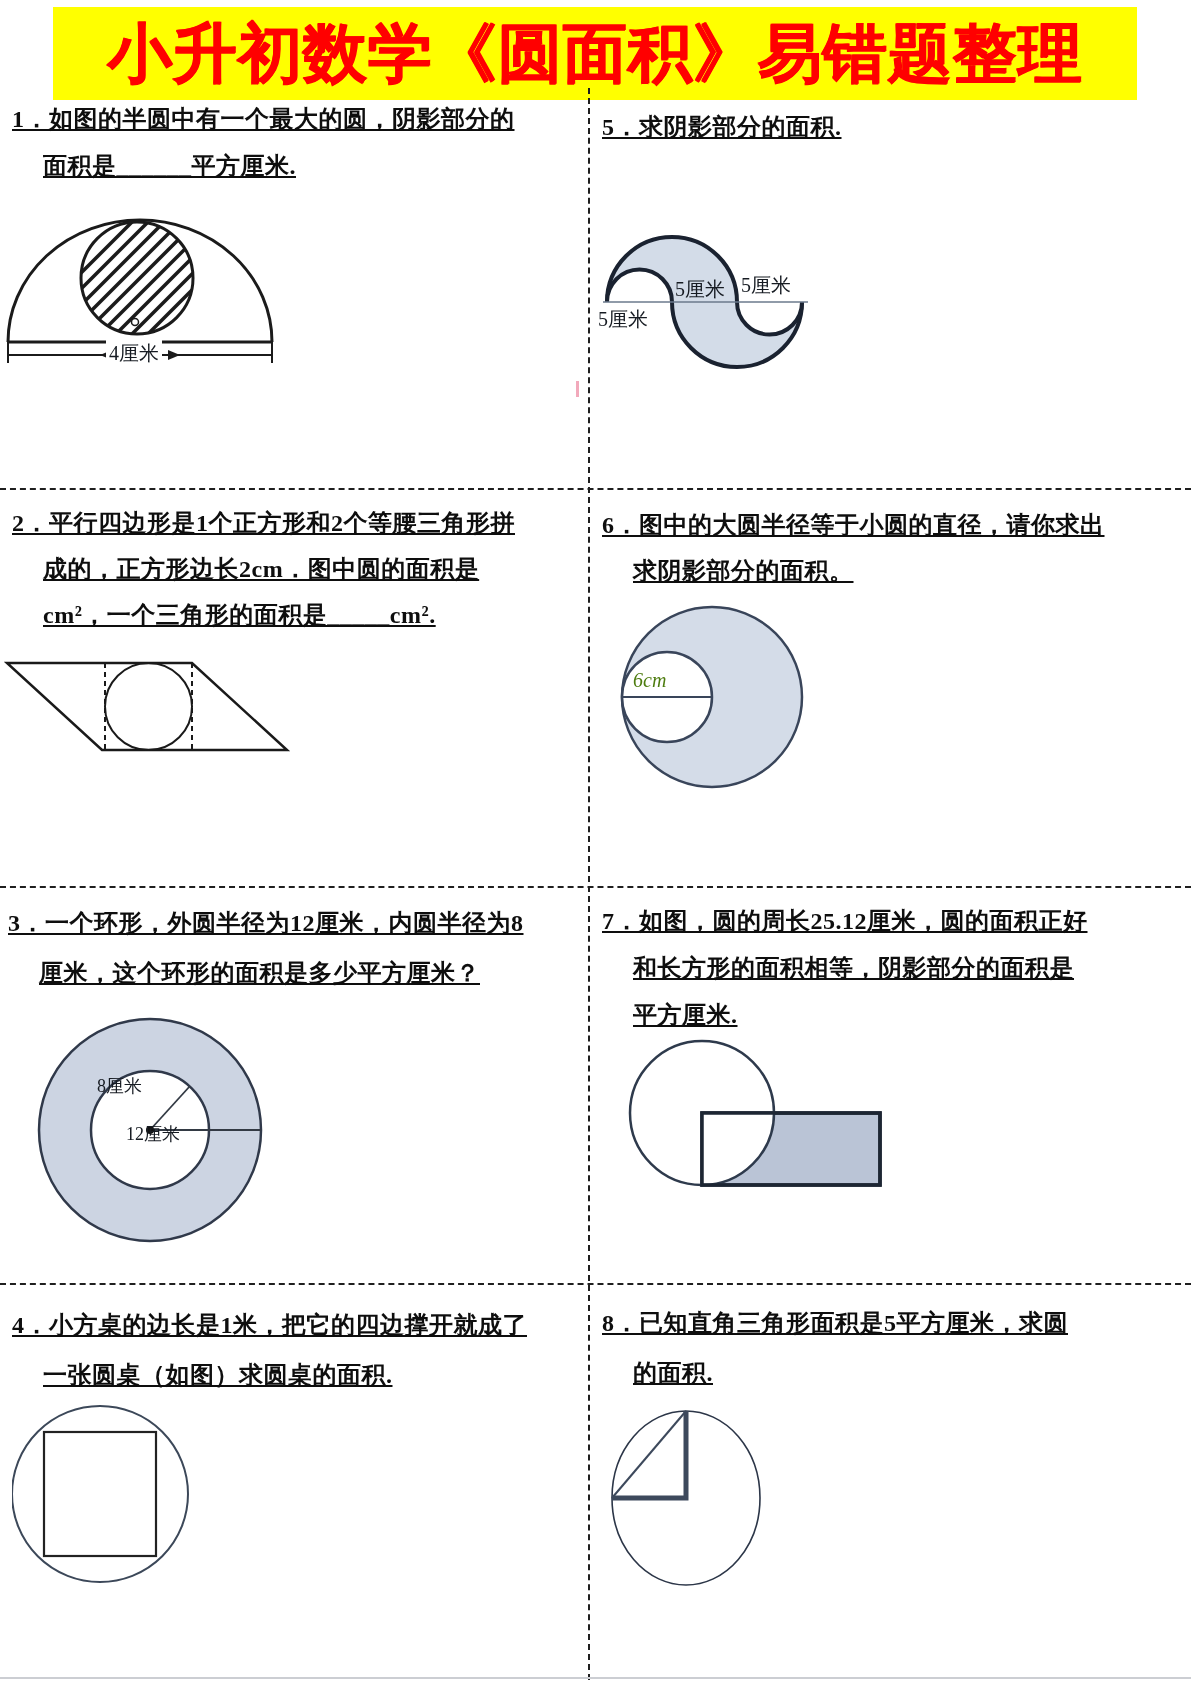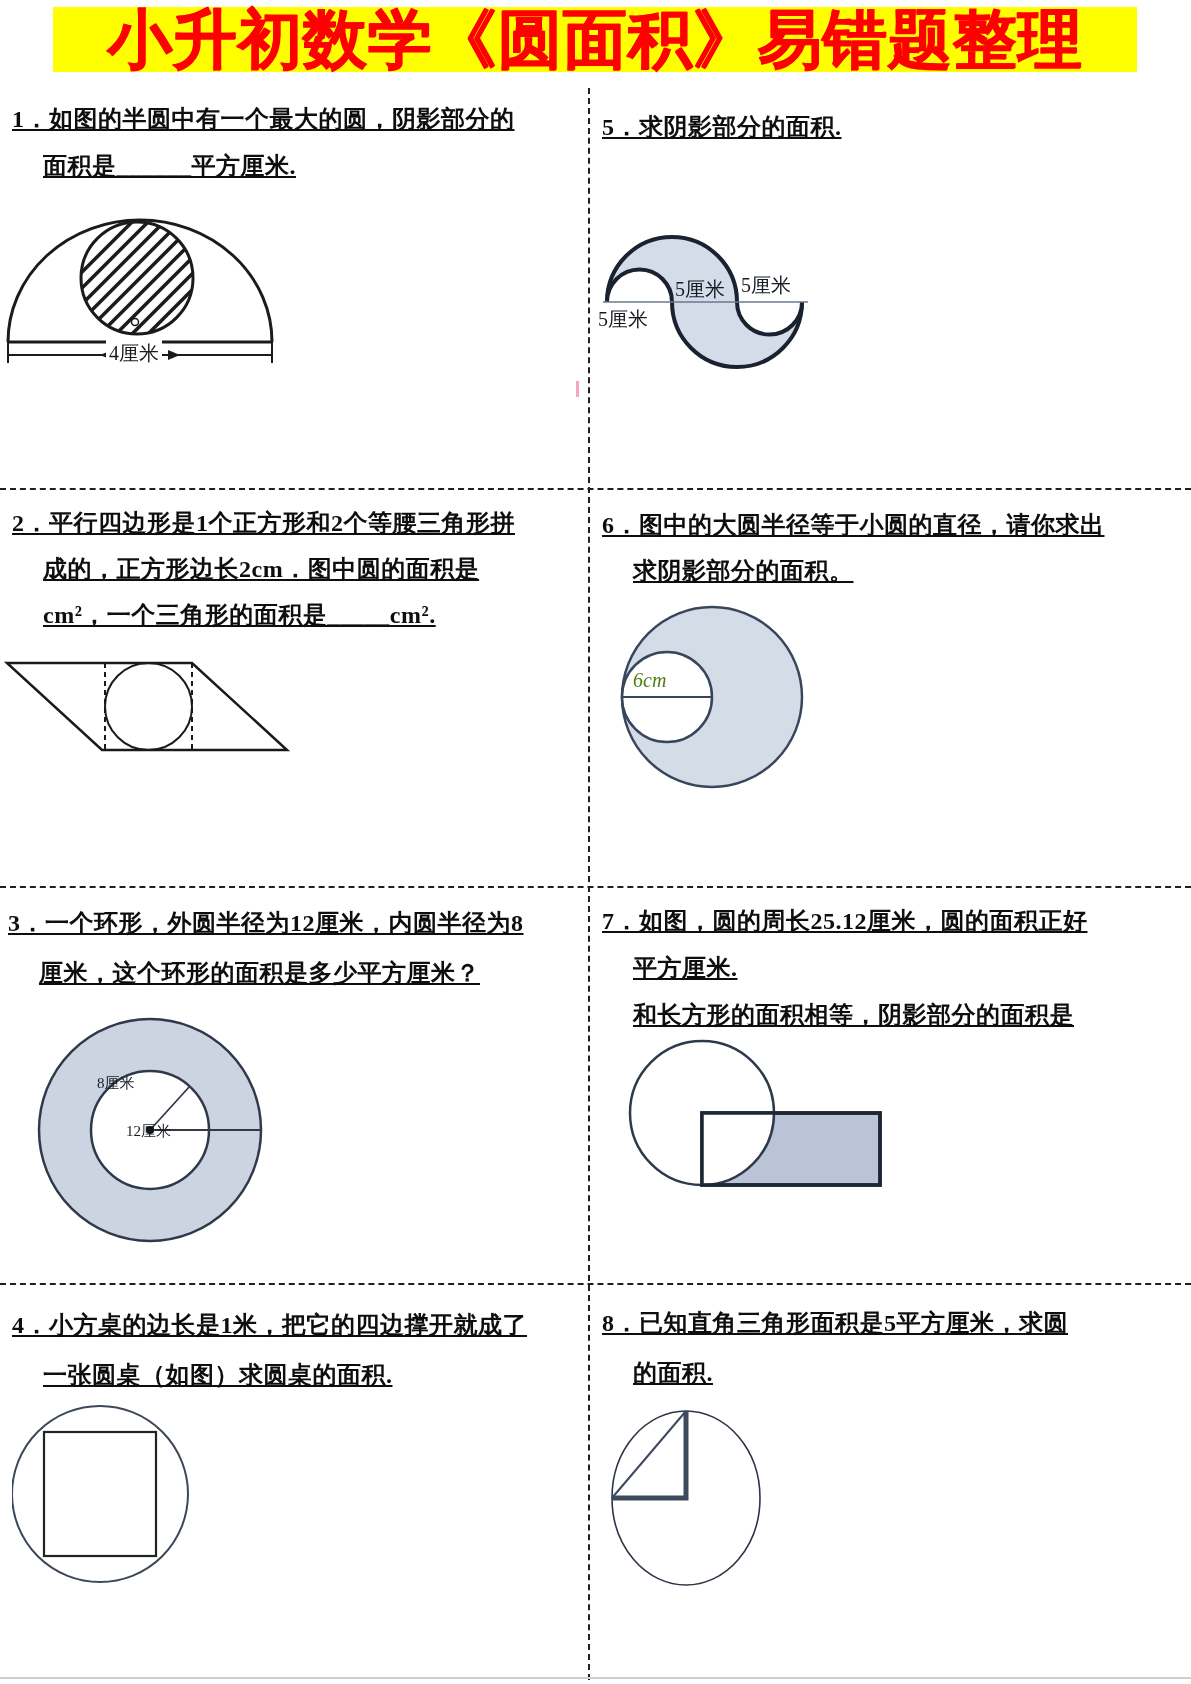--- a/index.html
+++ b/index.html
@@ -1,37 +1,37 @@
 <!DOCTYPE html>
 <html><head>
 <meta charset="utf-8">
 <style>
   html,body{margin:0;padding:0;background:#ffffff;}
   .page{position:relative;width:1191px;height:1684px;background:#ffffff;
         font-family:"Liberation Serif",serif;overflow:hidden;}
-  .banner{position:absolute;left:53px;top:7px;width:1084px;height:65px;background:#ffff00;
+  .banner{position:absolute;left:53px;top:7px;width:1084px;height:93px;background:#ffff00;
           display:flex;align-items:center;justify-content:center;}
   .banner-text{font-family:"Liberation Sans",sans-serif;font-weight:900;font-size:64px;
                color:#ff0000;letter-spacing:1px;white-space:nowrap;
                text-shadow:1px 0 #ff0000,0 1px #ff0000;}
   .vd{position:absolute;left:588px;top:88px;height:1592px;width:0;border-left:2.5px dashed #1f1f1f;}
   .hd{position:absolute;left:0;width:1191px;height:0;border-top:2.5px dashed #1f1f1f;}
   .bottom-line{position:absolute;left:0;top:1677px;width:1191px;height:2px;background:#ccced3;}
   .prob{position:absolute;font-size:24px;font-weight:700;color:#0e0e0e;
         letter-spacing:.5px;white-space:nowrap;}
   .pl{display:block;text-decoration:underline;}
   .cont{padding-left:31px;}
   .lh47 .pl{line-height:47px;}
   .lh46 .pl{line-height:46px;}
   .lh50 .pl{line-height:50px;}
   .fig{position:absolute;}
   .flabel{position:absolute;font-weight:400;color:#161b22;font-size:20px;white-space:nowrap;}
   .flabel.dim{background:#ffffff;padding:0 3px;font-size:20px;}
   .flabel.ital{font-style:italic;font-weight:400;font-size:20px;color:#4d7c0f;}
-  .flabel.small{font-size:15px;}
+  .flabel.small{font-size:18px;}
   .artifact{position:absolute;left:576px;top:381px;width:3px;height:16px;background:#f2a9bb;}
 </style>
 </head>
 <body>
 
 <div class="page">
 
   <div class="banner">
     <span class="banner-text">小升初数学《圆面积》易错题整理</span>
   </div>
@@ -125,22 +125,22 @@
     <circle cx="115" cy="114" r="59" fill="#ffffff" stroke="#30394a" stroke-width="2.5"></circle>
     <line x1="115" y1="114" x2="155" y2="70" stroke="#333a44" stroke-width="1.8"></line>
     <line x1="115" y1="114" x2="226" y2="114" stroke="#333a44" stroke-width="1.8"></line>
     <circle cx="115" cy="114" r="4" fill="#111111"></circle>
   </svg>
   <div class="flabel small" style="left:97px;top:1074px">8厘米</div>
   <div class="flabel small" style="left:126px;top:1122px">12厘米</div>
 
   <div class="prob lh47" style="left:602px;top:898px">
     <span class="pl">7．如图，圆的周长25.12厘米，圆的面积正好</span>
+    <span class="pl cont">和长方形的面积相等，阴影部分的面积是</span>
     <span class="pl cont">平方厘米.</span>
-    <span class="pl cont">和长方形的面积相等，阴影部分的面积是</span>
   </div>
 
   <svg class="fig" style="left:618px;top:1038px" width="272" height="152" viewBox="0 0 272 152">
     <rect x="84" y="75" width="178" height="72" fill="#bac4d6" stroke="#1d2633" stroke-width="3.5"></rect>
     <path d="M 84 75 L 156 75 A 72 72 0 0 1 84 147 Z" fill="#ffffff"></path>
     <circle cx="84" cy="75" r="72" fill="none" stroke="#2e3a4c" stroke-width="2.5"></circle>
     <rect x="84" y="75" width="178" height="72" fill="none" stroke="#1d2633" stroke-width="3.5"></rect>
   </svg>
 
   <div class="prob lh50" style="left:12px;top:1300px">

